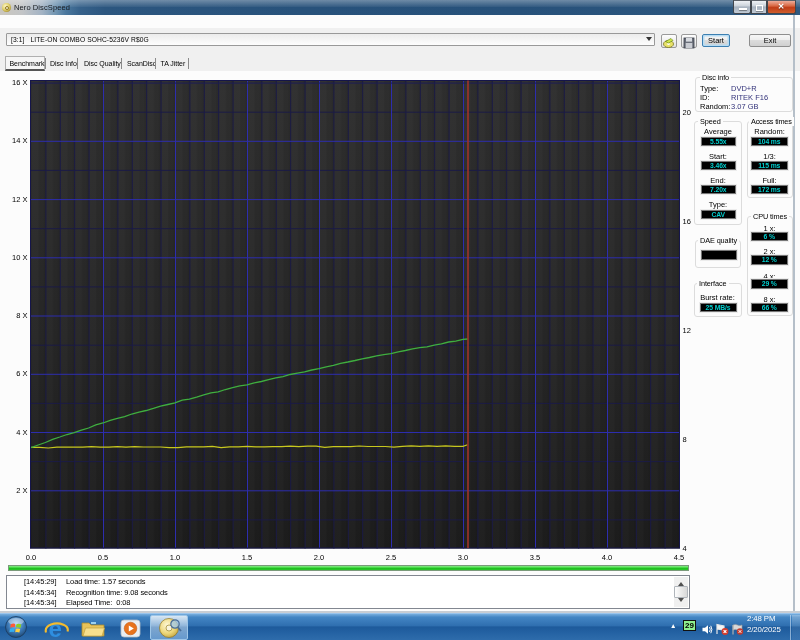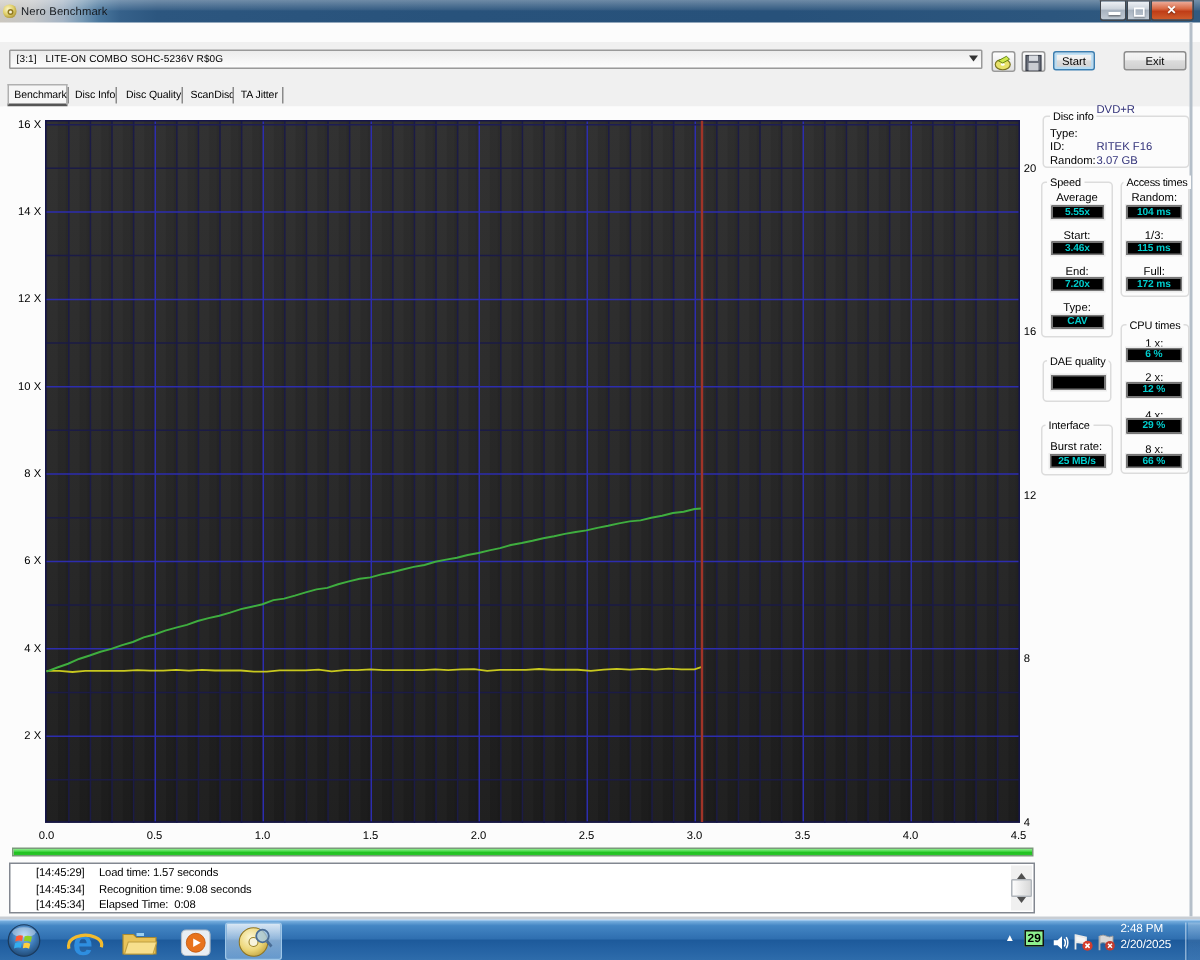--- a/index.html
+++ b/index.html
@@ -54,21 +54,21 @@
 .tray29{left:683px;top:6px;width:13px;height:11px;background:#8ef08e;border:1px solid #111;font-size:8px;font-weight:bold;text-align:center;line-height:10px;color:#000}
 .trayspk{left:702px;top:7px;width:11px;height:11px}
 .traynet{left:716px;top:7px;width:13px;height:12px}
 .trayflag{left:731px;top:7px;width:13px;height:12px}
 .trayclock{left:747px;top:0;width:49px;color:#fff;font-size:7.8px;line-height:10.5px;letter-spacing:-0.1px}
 </style></head>
 <body>
 <div id="scr">
 <div class="ab" id="title"></div>
 <div class="ab" id="ticon"></div>
-<div class="ab" id="ttext">Nero Benchmark</div>
+<div class="ab" id="ttext">Nero DiscSpeed</div>
 <div class="ab capbtn" id="bmin">
       <b style="position:absolute;left:5px;bottom:3px;width:8px;height:2.5px;background:#fff;box-shadow:0 1px 1px rgba(0,0,0,.4)"></b>
     </div>
 <div class="ab capbtn" id="bmax">
       <b style="position:absolute;left:4px;top:4px;width:7px;height:6px;border:1.4px solid #fff;box-shadow:0 1px 1px rgba(0,0,0,.3)"></b>
     </div>
 <div class="ab capbtn" id="bclo">
       <i style="line-height:12.5px;font-size:8px">✕</i>
     </div>
 <div class="ab" id="tool">
@@ -157,21 +157,21 @@
         <text x="391" y="488.5" text-anchor="middle">2.5</text>
         <text x="463" y="488.5" text-anchor="middle">3.0</text>
         <text x="535" y="488.5" text-anchor="middle">3.5</text>
         <text x="607" y="488.5" text-anchor="middle">4.0</text>
         <text x="679" y="488.5" text-anchor="middle">4.5</text>
       </g>
     </svg>
 <div class="ab grp" style="left:695px;top:77px;width:97.5px;height:35px"></div>
 <div class="ab glab" style="left:700px;top:73.2px">Disc info</div>
 <div class="ab key" style="left:700px;top:84px">Type:</div>
-    <div class="ab val" style="left:731px;top:68px">DVD+R</div>
+    <div class="ab val" style="left:731px;top:84px">DVD+R</div>
 <div class="ab key" style="left:700px;top:92.5px">ID:</div>
     <div class="ab val" style="left:731px;top:92.5px">RITEK F16</div>
 <div class="ab key" style="left:700px;top:101.5px">Random:</div>
     <div class="ab val" style="left:731px;top:101.5px">3.07 GB</div>
 <div class="ab grp" style="left:694px;top:121px;width:47.5px;height:103.5px"></div>
 <div class="ab glab" style="left:698px;top:117.2px">Speed</div>
 <div class="ab rlbl" style="left:683px;top:127px;width:70px">Average</div>
 <div class="ab vbox" style="left:700.5px;top:136.5px;width:35.5px;height:9.5px">
       <span>5.55x</span>
     </div>

